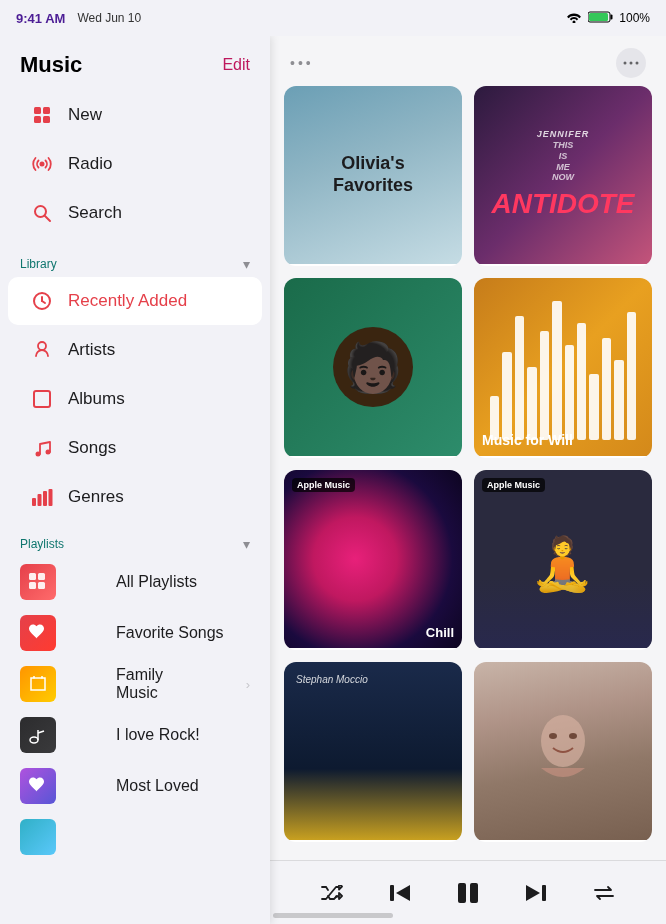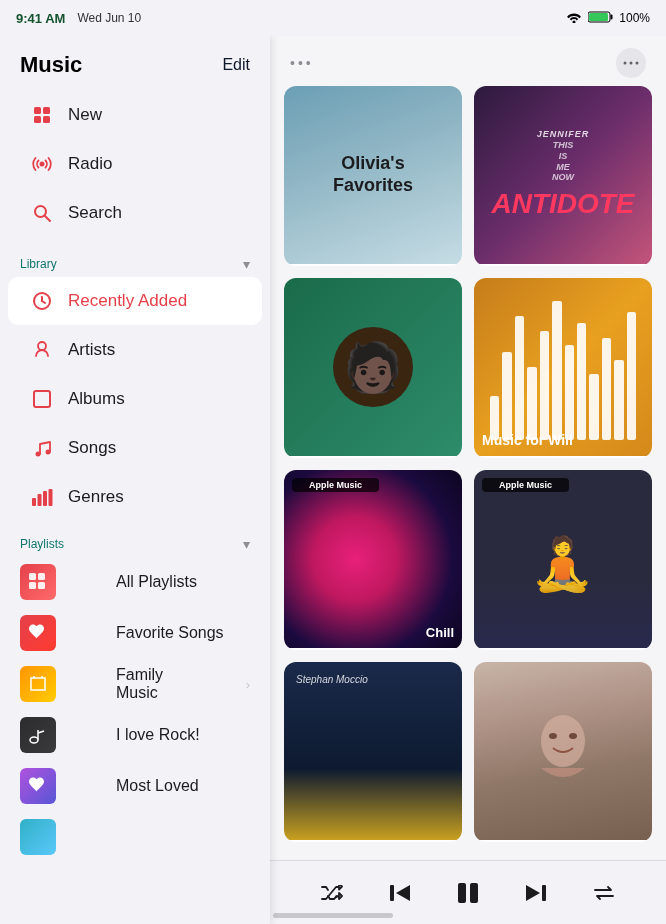--- a/index.html
+++ b/index.html
@@ -20,21 +20,21 @@
       background: #f2f2f7;
       display: flex;
       align-items: center;
       justify-content: space-between;
       padding: 0 16px;
       z-index: 100;
     }
     .status-bar-time {
       font-size: 13px;
       font-weight: 600;
-      color: #14532d;
+      color: #4c1d95;
     }
     .status-bar-date {
       font-size: 12px;
       color: #333;
       margin-left: 6px;
     }
     .status-bar-right {
       display: flex;
       align-items: center;
       gap: 6px;
@@ -69,21 +69,21 @@
       justify-content: space-between;
       padding: 16px 20px 8px 20px;
     }
     .sidebar-title {
       font-size: 22px;
       font-weight: 700;
       color: #000;
     }
     .sidebar-edit-btn {
       font-size: 16px;
-      color: #0f172a;
+      color: #be185d;
       font-weight: 400;
       cursor: pointer;
       margin-left: 24px;
     }
 
     
     .nav-section {
       padding: 4px 0;
     }
     .nav-item {
@@ -343,21 +343,21 @@
 
     scrollbar-width: none;
     .sidebar::-webkit-scrollbar { display: none; }
 
     
     .aml-badge {
       position: absolute;
       top: 8px; left: 8px;
       background: rgba(0,0,0,0.7);
       border-radius: 4px;
-      padding: 2px 17px;
+      padding: 2px 5px;
       font-size: 9px;
       color: #fff;
       font-weight: 700;
     }
   </style>
 </head>
 <body>
 
 <div class="status-bar">
   <div style="display:flex;align-items:center;gap:6px;">

